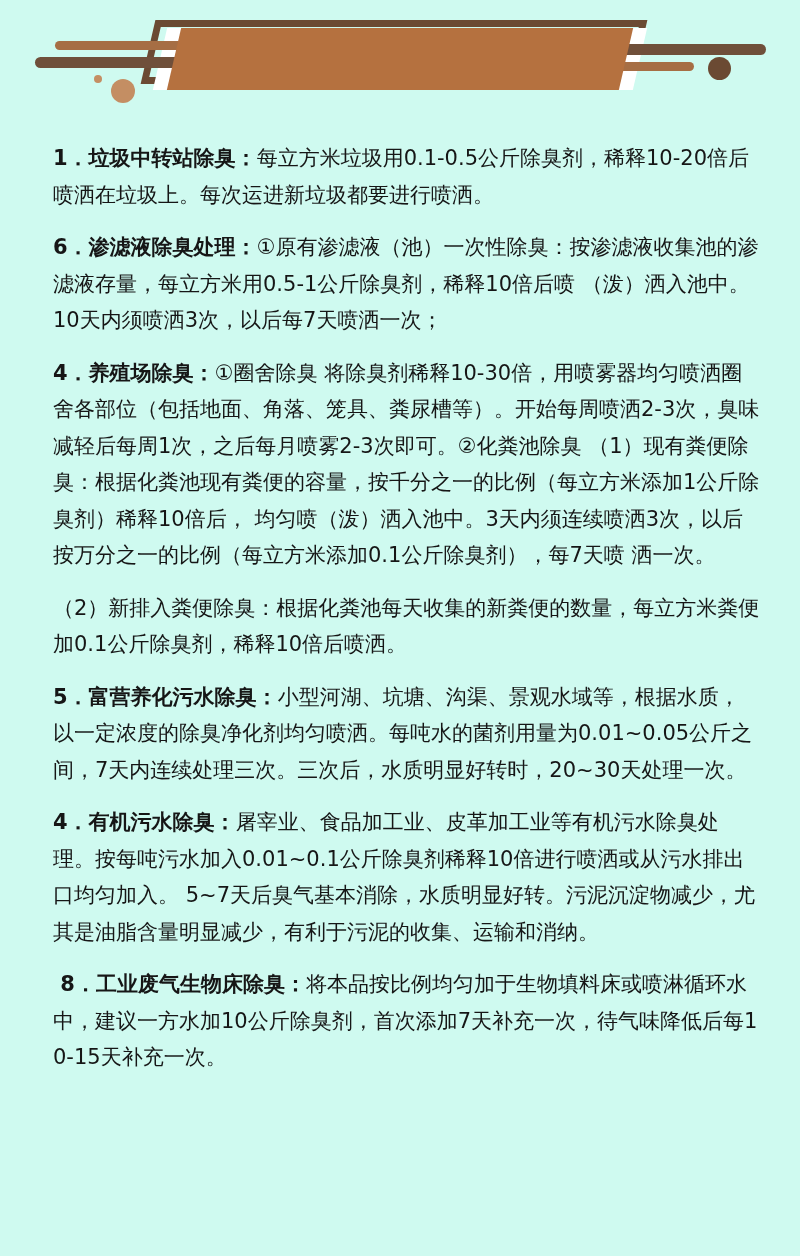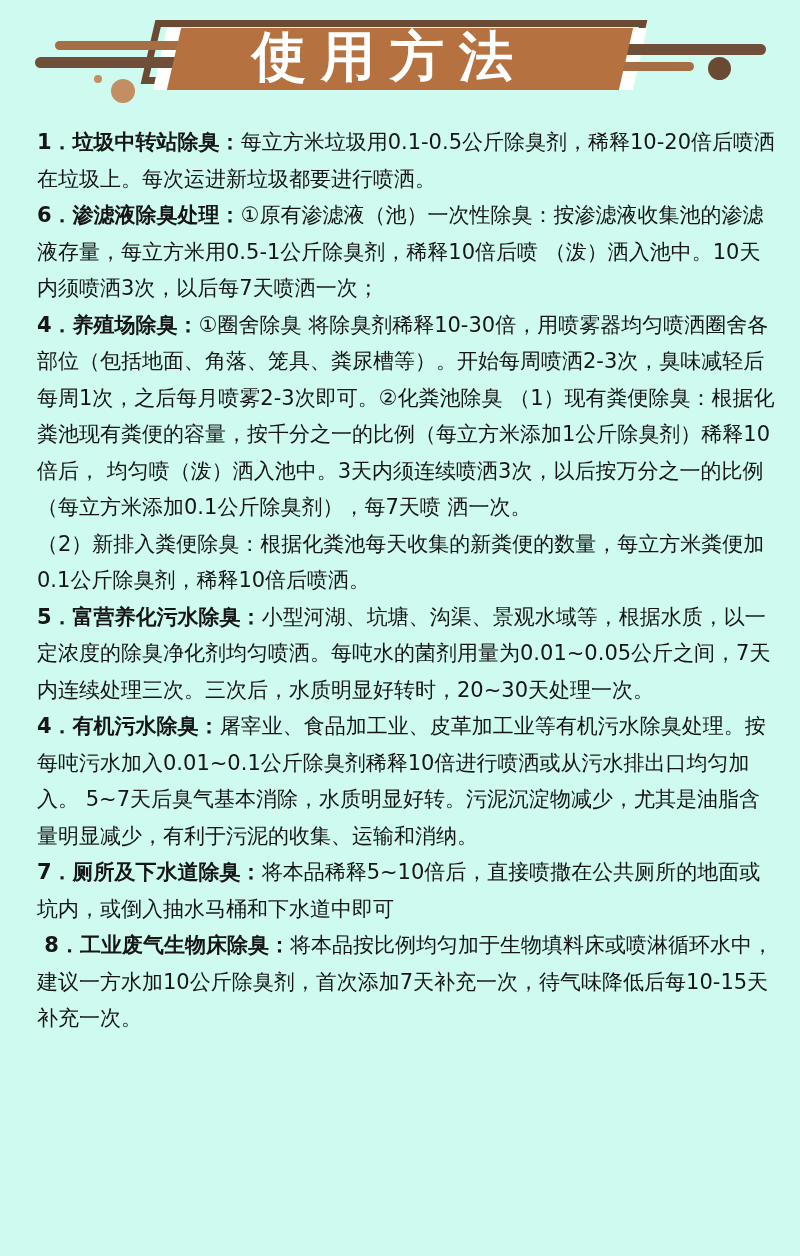--- a/index.html
+++ b/index.html
@@ -47,44 +47,42 @@
     font-size:54px;line-height:62px;font-weight:700;
     letter-spacing:15px;color:var(--title-color);
     white-space:nowrap;
   }
 
   
   .content{
     padding:12px 24px 0 37px;
     font-size:21px;line-height:36.5px;
   }
-  .para{margin:0;white-space:pre-wrap;word-break:break-all;}
+  .para{margin:16px;white-space:pre-wrap;word-break:break-all;}
   .para strong{font-weight:700;}
 </style>
 </head>
 <body>
 
 <div class="banner-wrap">
   <div class="banner-outline"></div>
   <div class="banner-white"></div>
 
   <div class="deco line line-left-light"></div>
   <div class="deco line line-left-dark"></div>
   <div class="deco line line-right-dark"></div>
   <div class="deco line line-right-light"></div>
   <div class="deco dot dot-small-tan"></div>
   <div class="deco dot dot-big-tan"></div>
   <div class="deco dot dot-right-dark"></div>
 
   <div class="banner-plate"></div>
-  <div class="banner-title">使用方法</div>
 </div>
 
 <div class="content">
     <p class="para"><strong>1．垃圾中转站除臭：</strong><span>每立方米垃圾用0.1-0.5公斤除臭剂，稀释10-20倍后喷洒在垃圾上。每次运进新垃圾都要进行喷洒。</span></p>
     <p class="para"><strong>6．渗滤液除臭处理：</strong><span>①原有渗滤液（池）一次性除臭：按渗滤液收集池的渗滤液存量，每立方米用0.5-1公斤除臭剂，稀释10倍后喷 （泼）洒入池中。10天内须喷洒3次，以后每7天喷洒一次；</span></p>
     <p class="para"><strong>4．养殖场除臭：</strong><span>①圈舍除臭 将除臭剂稀释10-30倍，用喷雾器均匀喷洒圈舍各部位（包括地面、角落、笼具、粪尿槽等）。开始每周喷洒2-3次，臭味减轻后每周1次，之后每月喷雾2-3次即可。②化粪池除臭 （1）现有粪便除臭：根据化粪池现有粪便的容量，按千分之一的比例（每立方米添加1公斤除臭剂）稀释10倍后， 均匀喷（泼）洒入池中。3天内须连续喷洒3次，以后按万分之一的比例（每立方米添加0.1公斤除臭剂），每7天喷 洒一次。</span></p>
     <p class="para"><span>（2）新排入粪便除臭：根据化粪池每天收集的新粪便的数量，每立方米粪便加0.1公斤除臭剂，稀释10倍后喷洒。</span></p>
     <p class="para"><strong>5．富营养化污水除臭：</strong><span>小型河湖、坑塘、沟渠、景观水域等，根据水质，以一定浓度的除臭净化剂均匀喷洒。每吨水的菌剂用量为0.01~0.05公斤之间，7天内连续处理三次。三次后，水质明显好转时，20~30天处理一次。</span></p>
     <p class="para"><strong>4．有机污水除臭：</strong><span>屠宰业、食品加工业、皮革加工业等有机污水除臭处理。按每吨污水加入0.01~0.1公斤除臭剂稀释10倍进行喷洒或从污水排出口均匀加入。 5~7天后臭气基本消除，水质明显好转。污泥沉淀物减少，尤其是油脂含量明显减少，有利于污泥的收集、运输和消纳。</span></p>
-    <p class="para"><strong>7．厕所及下水道除臭：</strong><span>将本品稀释5~10倍后，直接喷撒在公共厕所的地面或坑内，或倒入抽水马桶和下水道中即可</span></p>
     <p class="para"><strong> 8．工业废气生物床除臭：</strong><span>将本品按比例均匀加于生物填料床或喷淋循环水中，建议一方水加10公斤除臭剂，首次添加7天补充一次，待气味降低后每10-15天补充一次。</span></p>
   </div>
 
 </body></html>

